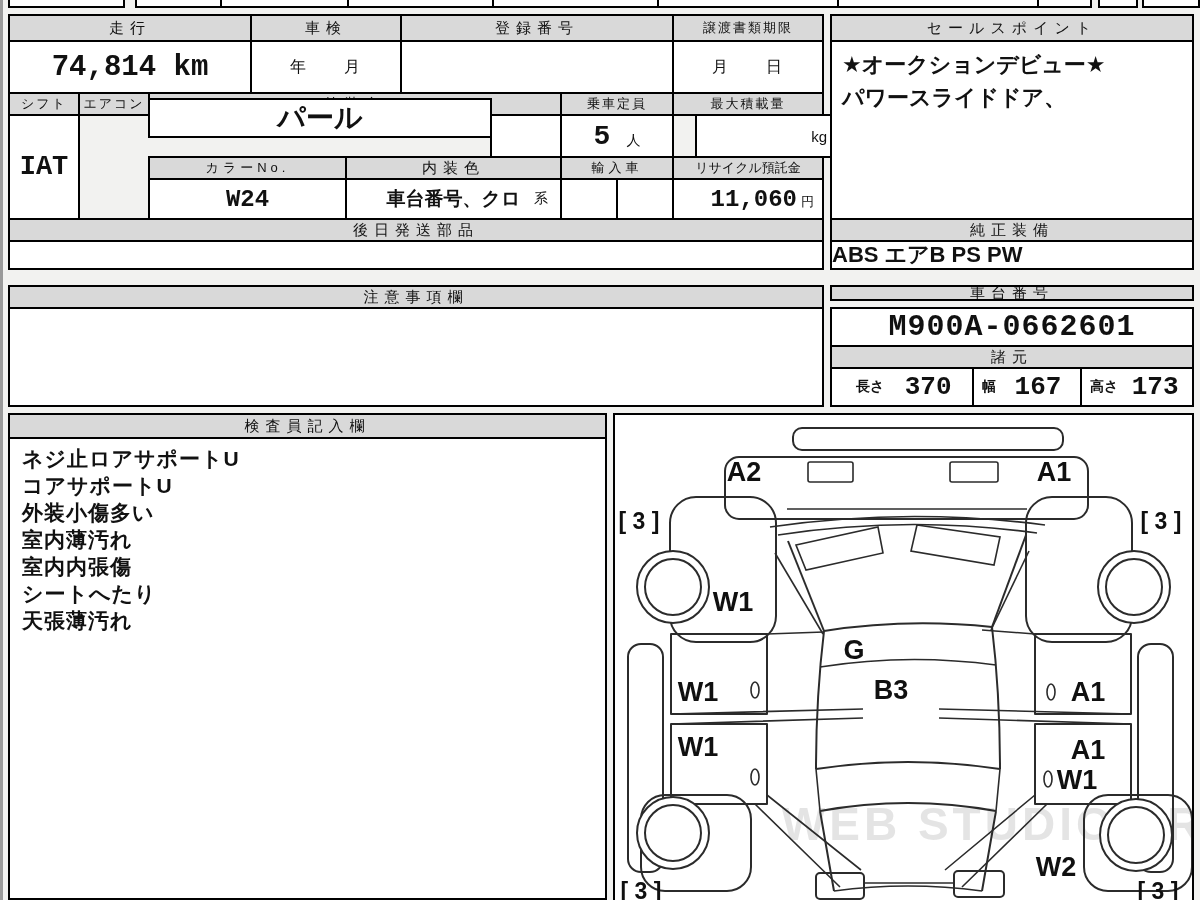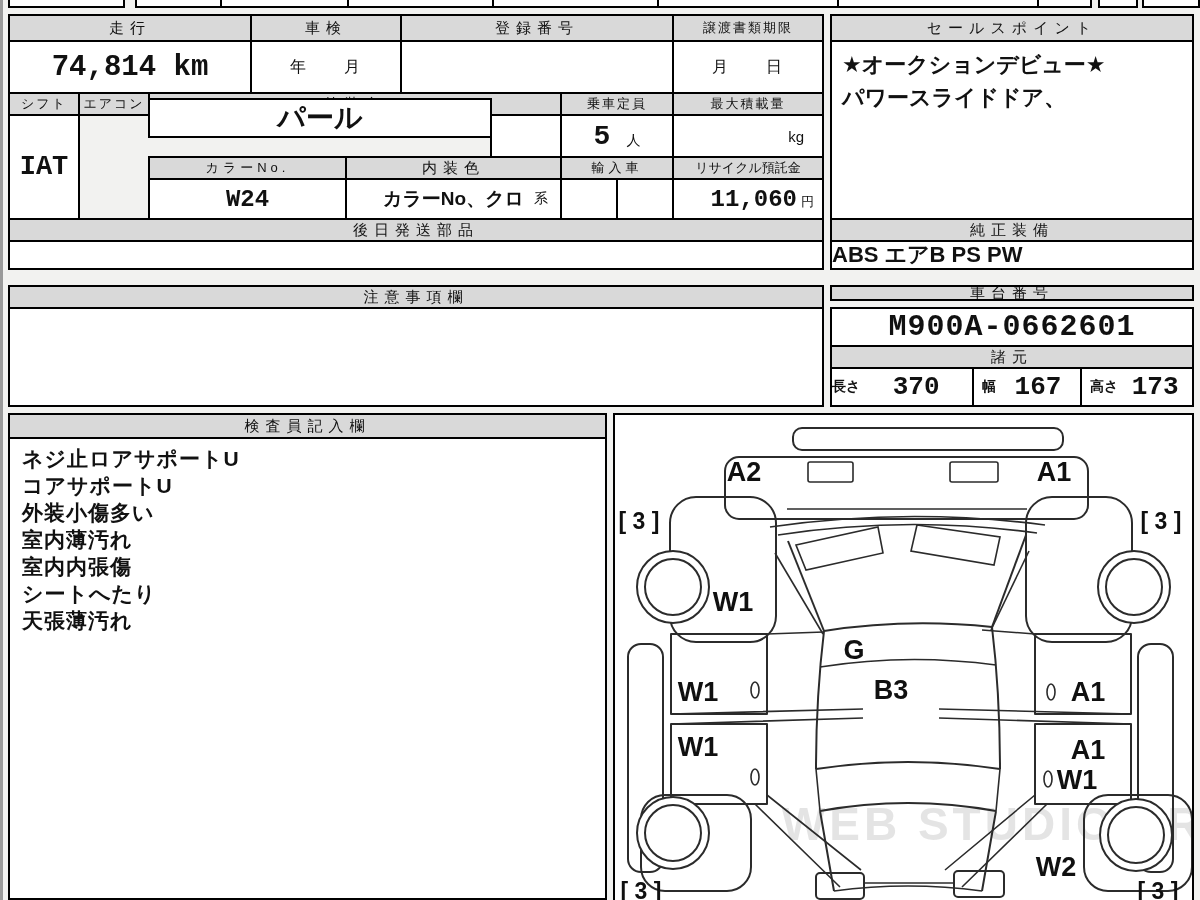--- a/index.html
+++ b/index.html
@@ -66,33 +66,33 @@
   <div class="cell hdr hdr-sm" style="left:560px;top:92px;width:114px;height:24px">乗車定員</div>
   <div class="cell hdr hdr-sm" style="left:672px;top:92px;width:152px;height:24px">最大積載量</div>
 
   <div class="cell center num" style="left:8px;top:114px;width:72px;height:106px;font-size:27px">IAT</div>
   <div class="cell center jp-bold" style="left:148px;top:98px;width:344px;height:40px;font-size:28px">パール</div>
   <div class="cell" style="left:490px;top:114px;width:72px;height:44px"></div>
   <div class="cell center" style="left:560px;top:114px;width:114px;height:44px">
     <span class="num" style="font-size:28px">5</span>
     <span class="unit" style="margin-left:16px;margin-top:10px">人</span>
   </div>
-  <div class="cell" style="left:672px;top:114px;width:152px;height:44px;justify-content:flex-end;padding-right:18px">
+  <div class="cell" style="left:695px;top:114px;width:152px;height:44px;justify-content:flex-end;padding-right:18px">
     <span></span>
     <span class="unit" style="font-size:15px">kg</span>
   </div>
 
   <div class="cell hdr hdr-sm" style="left:148px;top:156px;width:199px;height:24px;letter-spacing:4px">カラーNo.</div>
   <div class="cell hdr" style="left:345px;top:156px;width:217px;height:24px">内装色</div>
   <div class="cell hdr hdr-sm" style="left:560px;top:156px;width:114px;height:24px;letter-spacing:4px">輸入車</div>
   <div class="cell hdr hdr-sm" style="left:672px;top:156px;width:152px;height:24px;letter-spacing:0">リサイクル預託金</div>
 
   <div class="cell center num" style="left:148px;top:178px;width:199px;height:42px;font-size:24px">W24</div>
   <div class="cell center jp-bold" style="left:345px;top:178px;width:217px;height:42px;font-size:19px;position:absolute">
-    <span>カラーNo、クロ</span>
+    <span>車台番号、クロ</span>
     <span style="position:absolute;right:12px;font-size:14px;font-weight:normal">系</span>
   </div>
   <div class="cell" style="left:560px;top:178px;width:58px;height:42px"></div>
   <div class="cell" style="left:616px;top:178px;width:58px;height:42px"></div>
   <div class="cell" style="left:672px;top:178px;width:152px;height:42px;justify-content:flex-end;padding-right:8px">
     <span class="num" style="font-size:24px">11,060</span>
     <span class="unit" style="margin-left:4px;margin-top:6px;font-size:13px">円</span>
   </div>
 
   <div class="cell hdr" style="left:8px;top:218px;width:816px;height:24px">後日発送部品</div>
@@ -108,21 +108,21 @@
   <div class="cell jp-bold" style="left:830px;top:240px;width:364px;height:30px;font-size:22px;">ABS エアB PS PW</div>
 
   <div class="cell hdr" style="left:8px;top:285px;width:816px;height:24px">注意事項欄</div>
   <div class="cell" style="left:8px;top:307px;width:816px;height:100px"></div>
 
   <div class="cell hdr" style="left:830px;top:285px;width:364px;height:16px">車台番号</div>
   <div class="cell center num" style="left:830px;top:307px;width:364px;height:40px;font-size:30px;letter-spacing:1px">M900A-0662601</div>
   <div class="cell hdr" style="left:830px;top:345px;width:364px;height:24px">諸元</div>
 
   <div class="cell" style="left:830px;top:367px;width:144px;height:40px">
-    <span style="font-size:14px;padding-left:0;font-weight:bold">長さ</span>
+    <span style="font-size:14px;padding-left:24px;font-weight:bold">長さ</span>
     <span class="num" style="font-size:26px;flex-grow:1;text-align:center">370</span>
   </div>
   <div class="cell" style="left:972px;top:367px;width:110px;height:40px">
     <span style="font-size:14px;padding-left:8px;font-weight:bold">幅</span>
     <span class="num" style="font-size:26px;flex-grow:1;text-align:center">167</span>
   </div>
   <div class="cell" style="left:1080px;top:367px;width:114px;height:40px">
     <span style="font-size:14px;padding-left:8px;font-weight:bold">高さ</span>
     <span class="num" style="font-size:26px;flex-grow:1;text-align:center">173</span>
   </div>

